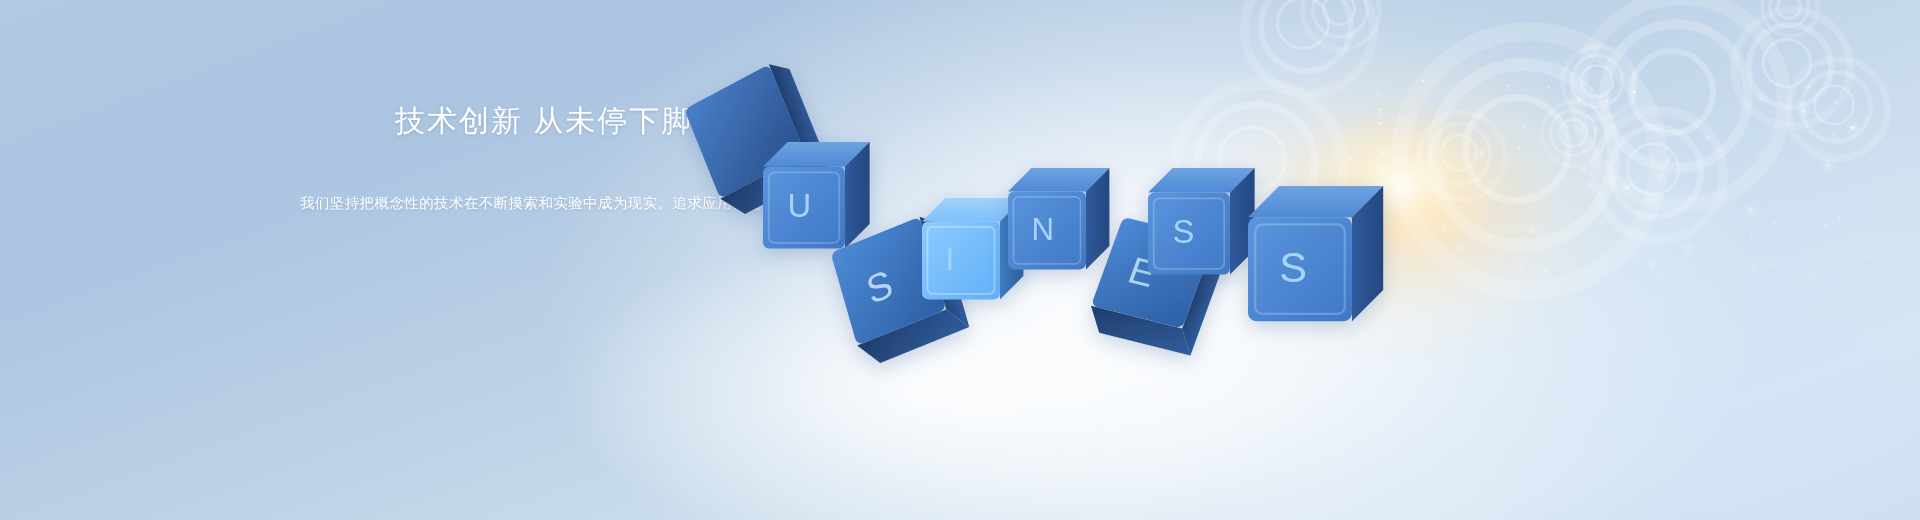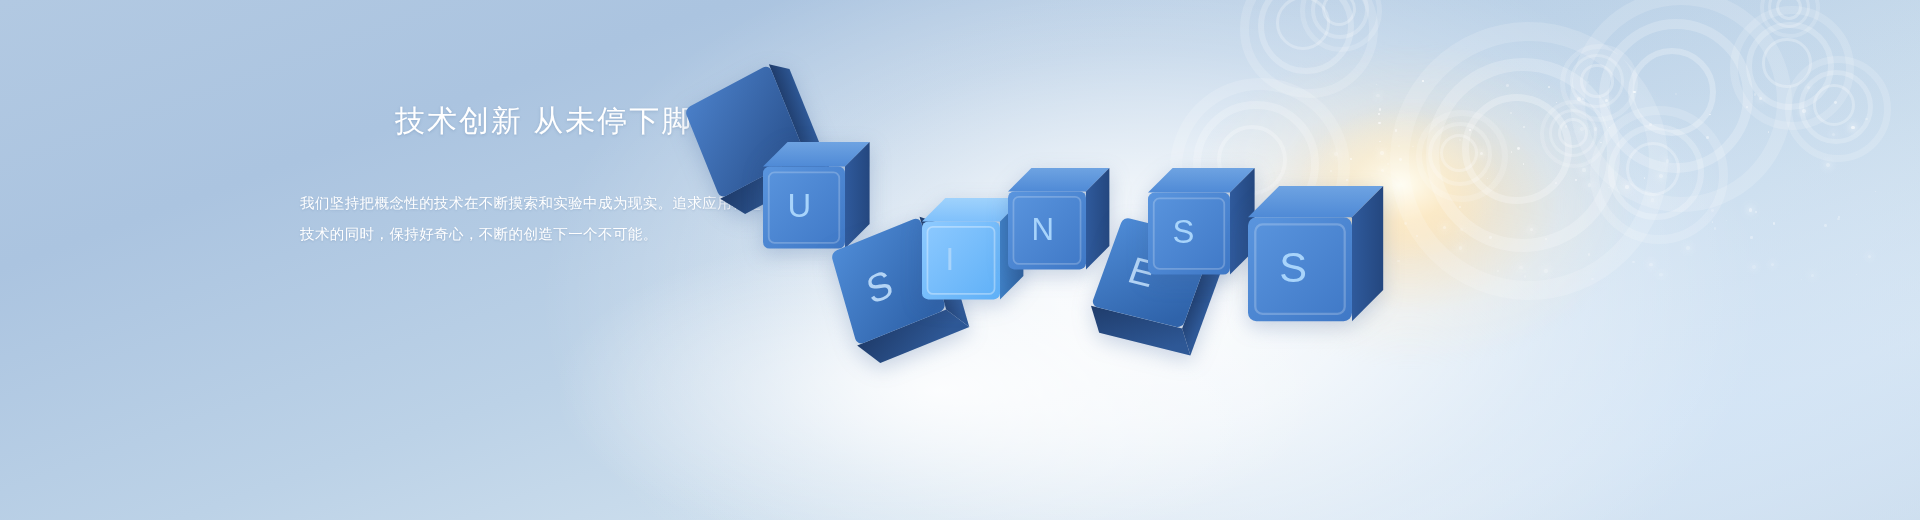--- a/index.html
+++ b/index.html
@@ -201,21 +201,20 @@
       <div class="spark" style="width: 2.23606px; height: 2.23606px; left: 507.346px; top: 138.171px; opacity: 0.26;"></div>
       <div class="spark" style="width: 2.32534px; height: 2.32534px; left: 214.739px; top: 158.154px; opacity: 0.37;"></div>
       <div class="spark" style="width: 3.54712px; height: 3.54712px; left: 320.814px; top: 118.055px; opacity: 0.24; box-shadow: rgba(255, 255, 255, 0.7) 0px 0px 6px 2px;"></div>
       <div class="spark" style="width: 3.01746px; height: 3.01746px; left: 51.2517px; top: 89.4779px; opacity: 0.33; box-shadow: rgba(255, 255, 255, 0.7) 0px 0px 6px 2px;"></div>
     </div>
 
   <div class="copy">
     <h1 class="headline">技术创新  从未停下脚步</h1>
     <p class="para">
       <span>我们坚持把概念性的技术在不断摸索和实验中成为现实。追求应用稳定尖端</span>
-      <span>技术的同时，保持好奇心，不断的创造下一个不可能。</span>
     </p>
   </div>
 
   <div class="keys" id="keys">
       <div class="key" style="left: 676px; top: 62px; filter: drop-shadow(rgba(60, 95, 150, 0.25) 0px 6px 10px);">
         <svg width="139.2" height="120" viewBox="0 0 139.2 120">
           <defs>
             <linearGradient id="t1key-blank" x1="0" y1="0" x2="0.8" y2="1">
               <stop offset="0" stop-color="#4a7fc8"></stop>
               <stop offset="1" stop-color="#2b5390"></stop>

